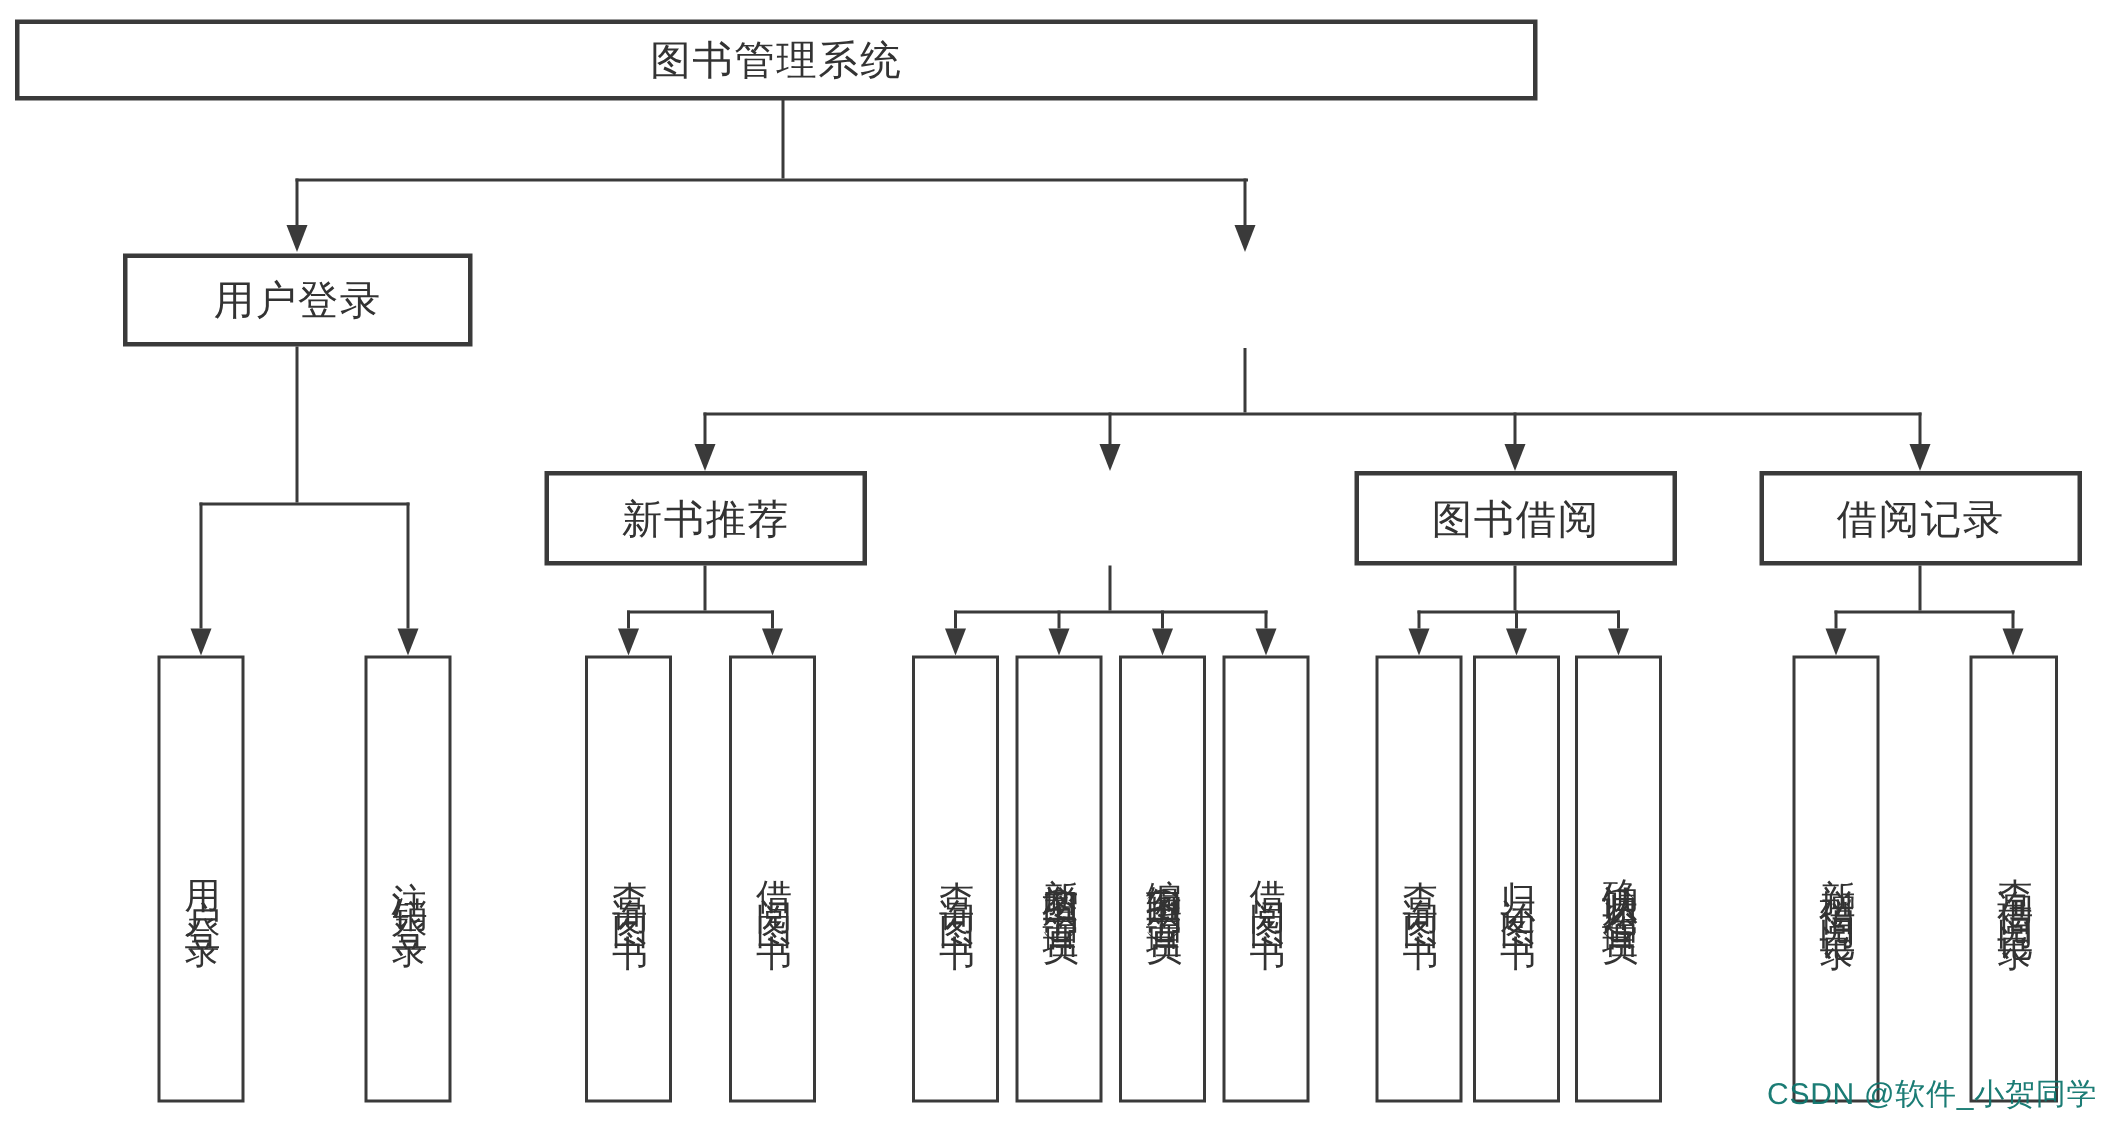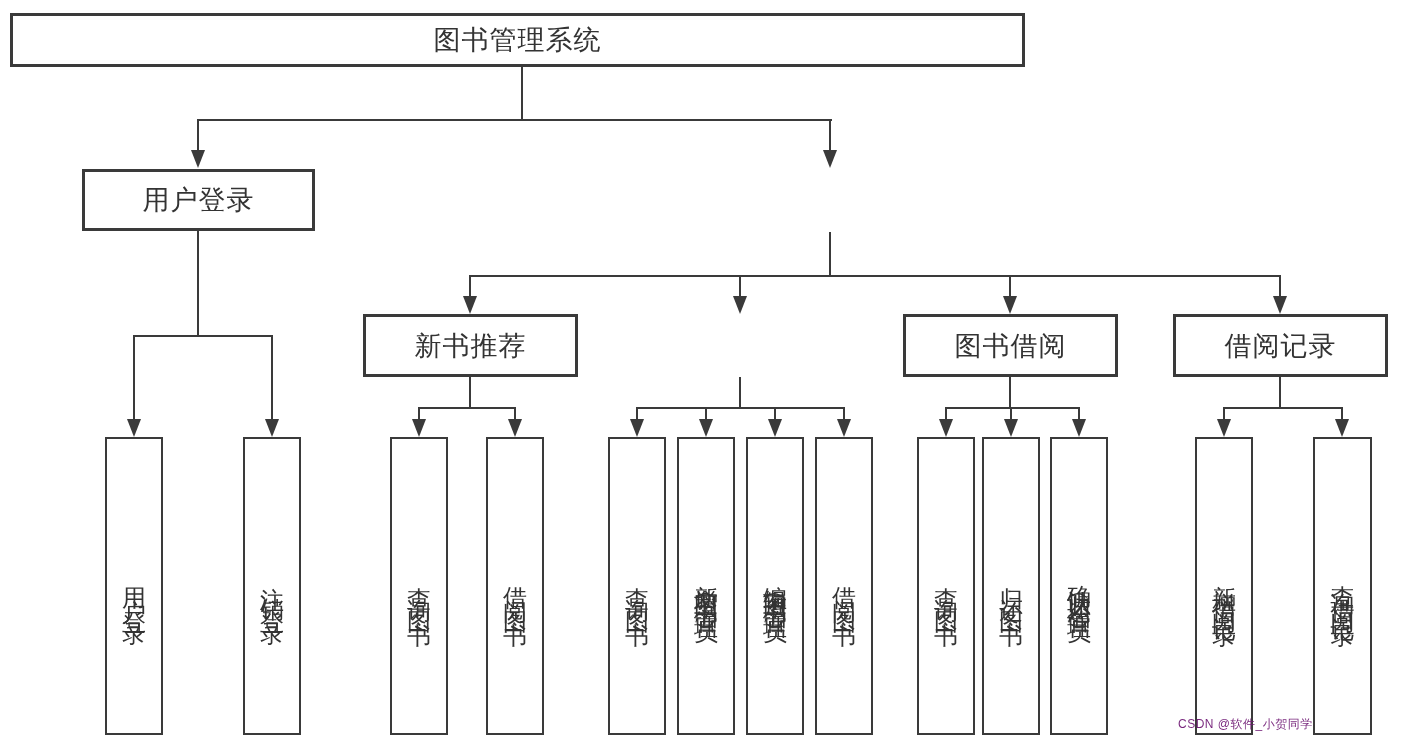--- a/index.html
+++ b/index.html
@@ -51,22 +51,22 @@
     width: 0;
     height: 0;
     border-left: 7px solid transparent;
     border-right: 7px solid transparent;
     border-top: 18px solid #3a3a3a;
   }
   .watermark {
     position: absolute;
     left: 1178px;
     top: 716px;
-    font-size: 12px;
-    color: #701a75;
+    font-size: 20px;
+    color: #0f766e;
     opacity: 0.95;
     white-space: nowrap;
     z-index: 10;
     letter-spacing: 0.5px;
   }
 </style>
 </head>
 <body>
 
 <div class="canvas">

